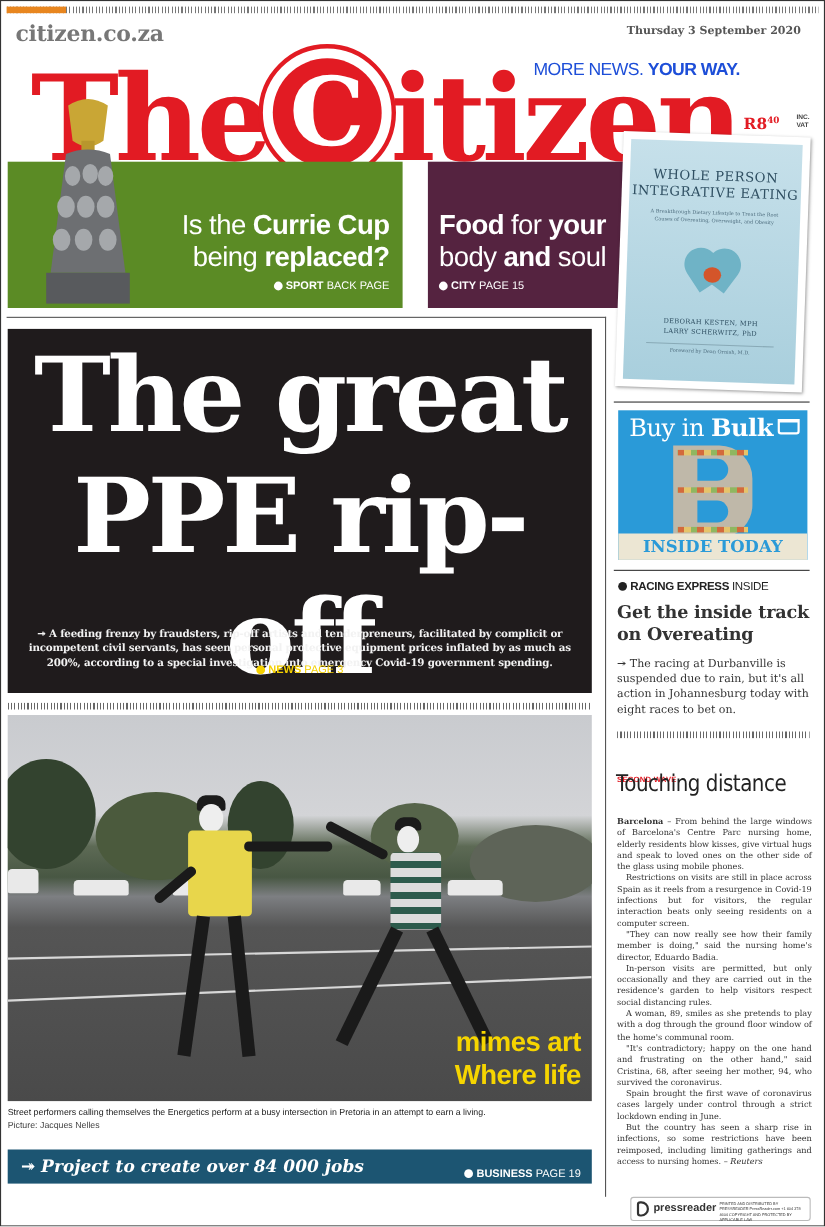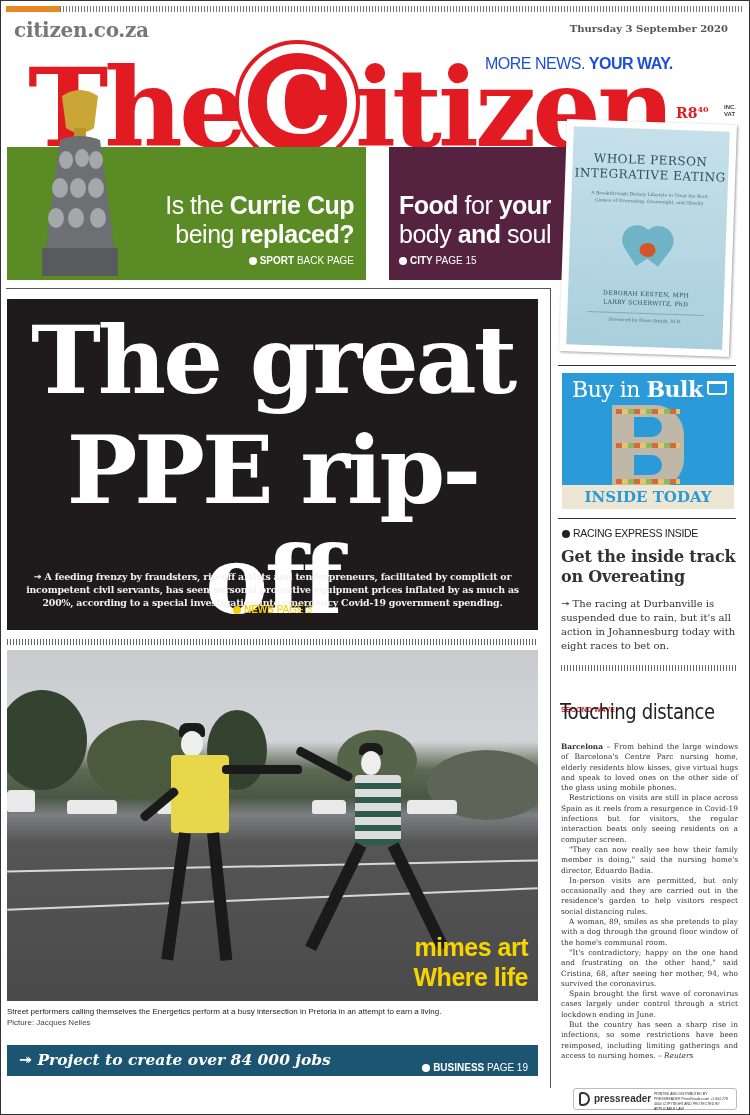--- a/index.html
+++ b/index.html
@@ -96,21 +96,21 @@
   .bulk-title b { font-weight: bold; }
   .bulk-cart { position: absolute; left: 145px; top: 8px; width: 20px; height: 14px; border: 2px solid #fff; border-top-width: 3px; border-radius: 0 0 3px 3px; }
   .bulk-b { position: absolute; left: 50px; top: 32px; width: 72px; height: 84px; background: #bfb8a9; border-radius: 0 30px 30px 0; }
   .bulk-b .hole1, .bulk-b .hole2 { position: absolute; left: 22px; width: 28px; height: 20px; background: #2a9ad8; border-radius: 0 10px 10px 0; }
   .bulk-b .hole1 { top: 12px; }
   .bulk-b .hole2 { top: 50px; }
   .bulk-b .goods { position: absolute; left: 4px; width: 64px; height: 5px; background: repeating-linear-gradient(90deg, #d36a3c 0 6px, #e5c46b 6px 12px, #8fb760 12px 18px); }
   .bulk-foot { position: absolute; left: 0; top: 112px; width: 172px; height: 24px; background: #ece6d3; text-align: center; color: #2a9ad8; font-family: "DejaVu Serif", serif; font-weight: bold; font-size: 15px; line-height: 24px; }
 
   .racing-kicker { position: absolute; left: 562px; top: 527px; font-size: 10.5px; color: #222; letter-spacing: -0.3px; }
-  .racing-kicker b { font-weight: 400; }
+  .racing-kicker b { font-weight: 700; }
   .racing-head { position: absolute; left: 561px; top: 547px; width: 180px; font-family: "DejaVu Serif", serif; font-weight: bold; font-size: 16px; line-height: 20px; color: #333; letter-spacing: -0.2px; }
   .racing-body { position: absolute; left: 561px; top: 597px; width: 180px; font-family: "DejaVu Serif", serif; font-size: 10px; line-height: 14px; color: #333; }
 
   .sw-kicker { position: absolute; left: 561px; top: 706px; font-family: Liberation Sans, sans-serif; font-size: 7px; color: #e21b23; font-weight: bold; letter-spacing: 0.2px; }
   .sw-head { position: absolute; left: 560px; top: 700px; font-size: 21px; color: #222; letter-spacing: -0.5px; font-family: "DejaVu Sans", sans-serif; transform: scaleX(0.86); transform-origin: left; }
   .sw-body { position: absolute; left: 561px; top: 742px; width: 177px; font-family: "DejaVu Serif", serif; font-size: 7.4px; line-height: 10.3px; color: #333; text-align: justify; }
   .sw-body p { text-indent: 8px; }
   .sw-body p.first { text-indent: 0; }
   .sw-body b { font-weight: bold; }
   .sw-body i { font-style: italic; }

